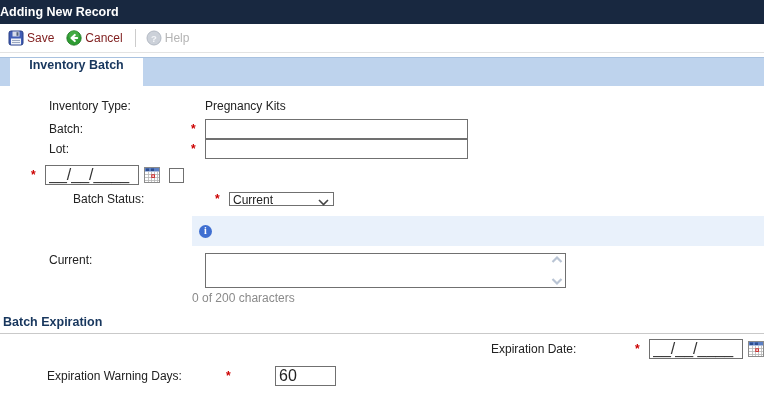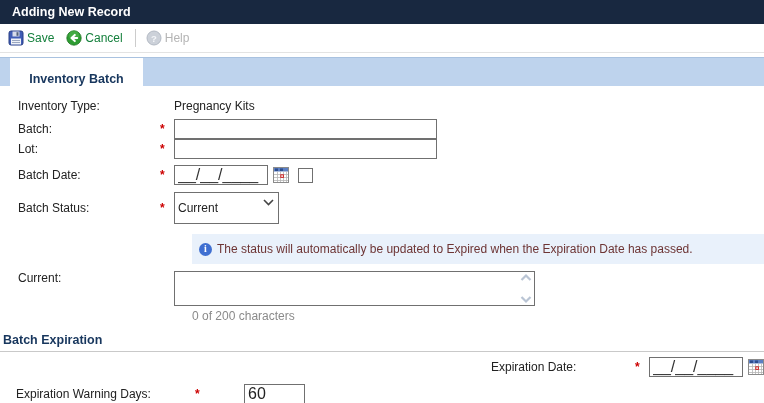--- a/index.html
+++ b/index.html
@@ -3,62 +3,62 @@
 <meta charset="utf-8">
 <style>
   html,body{margin:0;padding:0;}
   body{
     width:764px;height:403px;overflow:hidden;background:#fff;
     font-family:"Liberation Sans","DejaVu Sans",sans-serif;font-size:12px;color:#222;
   }
   
   .title-bar{
     height:24px;background:#182840;color:#fff;font-weight:bold;font-size:12.5px;
-    display:flex;align-items:center;padding-left:12px;box-sizing:border-box;
+    display:flex;align-items:center;padding-left:0;box-sizing:border-box;
   }
   
   .toolbar{
     height:29px;display:flex;align-items:center;padding-left:8px;
     border-bottom:1px solid #e3e3e3;box-sizing:border-box;background:#fff;
   }
-  .tool-btn{display:flex;align-items:center;gap:3px;cursor:pointer;margin-right:12px;color:#15803d;}
+  .tool-btn{display:flex;align-items:center;gap:3px;cursor:pointer;margin-right:12px;color:#7f1d1d;}
   .tool-btn.disabled{color:#b4b4b4;cursor:default;}
   .tool-divider{width:1px;height:18px;background:#ccc;margin:0 10px 0 0;}
   .tb-icon{width:16px;height:16px;display:inline-block;}
   
   .tab-bar{
     margin-top:4px;height:29px;background:#bed3ed;border-top:1px solid #a9c2e0;
     display:flex;align-items:stretch;box-sizing:border-box;
   }
   .tab{
-    margin-left:10px;background:#fff;min-width:113px;display:flex;align-items:flex-end;
+    margin-left:10px;background:#fff;min-width:113px;display:flex;align-items:flex-start;
     justify-content:center;font-weight:bold;color:#17365d;font-size:12.5px;padding:0 10px;cursor:default;
   }
   
   .content{padding-top:13px;}
-  .row{display:flex;align-items:center;}
+  .row{display:flex;align-items:center;padding-left:31px;}
   .f-label{width:160px;padding-left:18px;box-sizing:border-box;flex:none;}
   .req{width:14px;flex:none;color:#cc0000;font-weight:bold;}
   .txt{
     border:1px solid #707070;height:20px;box-sizing:border-box;padding:1px 3px;
     font-family:"Liberation Sans","DejaVu Sans",sans-serif;font-size:16px;color:#222;background:#fff;
   }
   .txt.wide{width:263px;}
   .txt.date{width:94px;color:#333;}
   .txt.small{width:61px;}
   .row-batch{margin-top:6px;}
   .row-lot{margin-top:0;}
   .row-date{margin-top:6px;}
-  .row-status{margin-top:7px;}
+  .row-status{margin-top:7px;margin-left:24px;}
   .cal-btn{background:none;border:none;padding:0;margin-left:5px;width:16px;height:16px;cursor:pointer;display:flex;}
   .chk{
     appearance:none;-webkit-appearance:none;width:15px;height:15px;border:1px solid #707070;
     background:#fff;margin:0 0 0 9px;cursor:pointer;
   }
-  .select-wrap{position:relative;width:105px;height:32px;}
+  .select-wrap{position:relative;width:105px;height:14px;}
   .select-wrap select{
     appearance:none;-webkit-appearance:none;width:100%;height:100%;border:1px solid #707070;
     background:#fff;font-family:"Liberation Sans","DejaVu Sans",sans-serif;font-size:12px;
     padding:0 20px 0 3px;border-radius:0;color:#222;cursor:pointer;
   }
   .select-wrap svg{position:absolute;right:5px;top:7px;pointer-events:none;}
   
   .info-banner{
     margin:10px 0 0 192px;width:572px;height:30px;background:#e9f1fb;
     display:flex;align-items:center;box-sizing:border-box;padding-left:7px;
@@ -156,21 +156,20 @@
     <input class="txt wide" type="text" value="" style="">
   </div>
 
   <div class="row row-lot">
     <span class="f-label">Lot:</span>
     <span class="req">*</span>
     <input class="txt wide" type="text" value="" style="">
   </div>
 
   <div class="row row-date">
-    <span class="f-label">Batch Date:</span>
     <span class="req">*</span>
     <input class="txt date" type="text" value="__/__/____" style="">
     <button class="cal-btn">
       <svg width="16" height="16" viewBox="0 0 16 16">
         <rect x="0.5" y="0.5" width="15" height="15" fill="#fff" stroke="#8a8a8a"></rect>
         <rect x="1" y="1" width="14" height="3.5" fill="#5b7fc4"></rect>
         <rect x="2" y="1.5" width="3" height="2.5" fill="#2d4d8e"></rect>
         <rect x="7" y="1.5" width="3" height="2.5" fill="#2d4d8e"></rect>
         <path d="M1 7.5 H15 M1 10.5 H15 M1 13.5 H15 M4.5 4.5 V15 M7.5 4.5 V15 M10.5 4.5 V15 M13.5 4.5 V15" stroke="#b5b5b5" stroke-width="0.8"></path>
         <rect x="7.8" y="7.8" width="2.6" height="2.6" fill="#fff" stroke="#cc2222" stroke-width="1"></rect>
@@ -187,21 +186,20 @@
         <option>Current</option>
       </select>
       <svg width="11" height="7" viewBox="0 0 11 7">
         <path d="M1 1 L5.5 5.5 L10 1" fill="none" stroke="#444" stroke-width="1.6"></path>
       </svg>
     </div>
   </div>
 
   <div class="info-banner">
     <span class="info-icon">i</span>
-    <span class="info-text">The status will automatically be updated to Expired when the Expiration Date has passed.</span>
   </div>
 
   <div class="row row-comment">
     <span class="f-label">Current:</span>
     <span class="req"></span>
     <div class="ta-wrap">
       <textarea value="" style=""></textarea>
       <div class="ta-scroll">
         <svg width="12" height="9" viewBox="0 0 12 9">
           <path d="M1.5 7 L6 2.5 L10.5 7" fill="none" stroke="#b9c4d4" stroke-width="2.2"></path>

